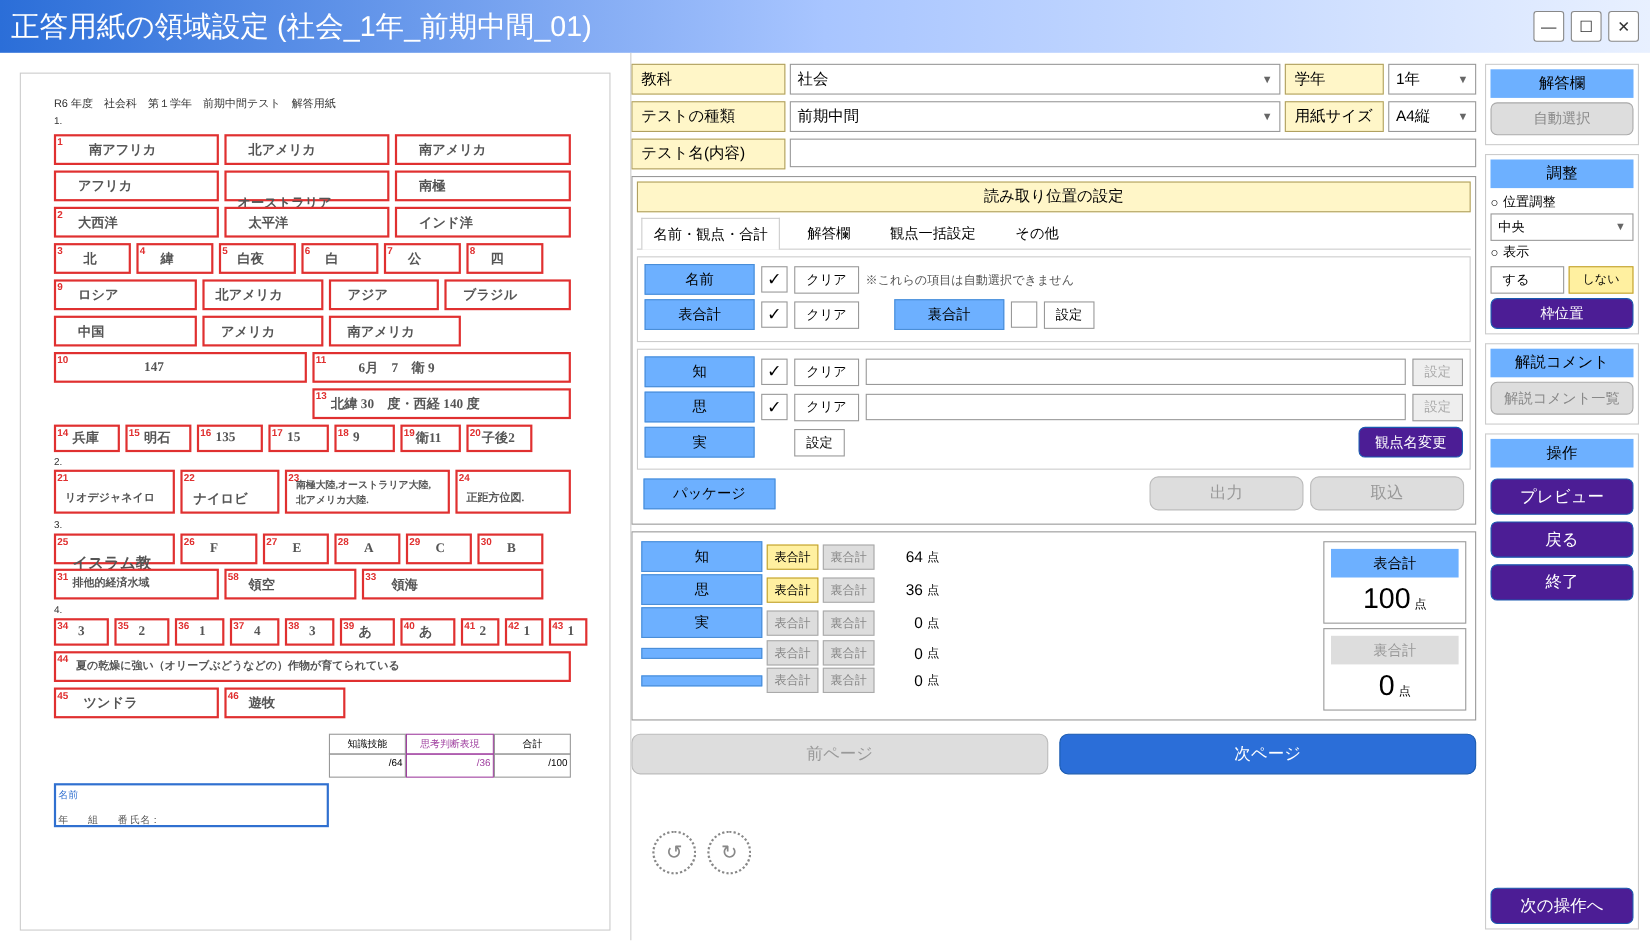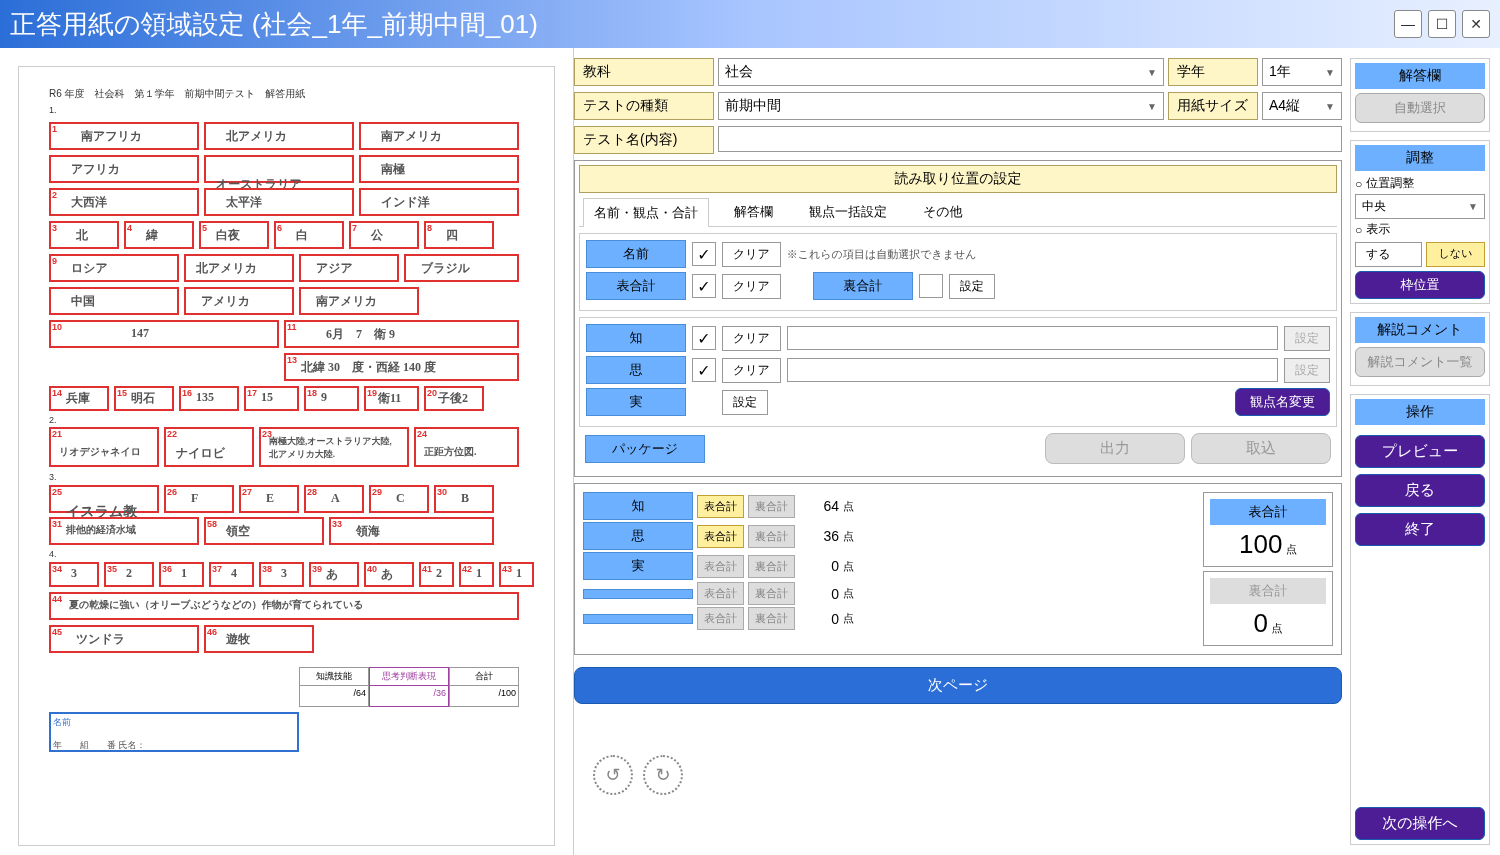--- a/index.html
+++ b/index.html
@@ -469,20 +469,21 @@
             <span class="total-val">100</span> <span class="pts-unit">点</span>
           </div>
           <div class="total-box">
             <div class="total-head" style="background:#ddd;color:#999">裏合計</div>
             <span class="total-val">0</span> <span class="pts-unit">点</span>
           </div>
         </div>
       </div>
 
       <div class="nav-btns">
+        <div class="nav-btn disabled">前ページ</div>
         <div class="nav-btn active">次ページ</div>
       </div>
     </div>
 
     <div class="side-col">
       <div class="side-section">
         <div class="side-head">解答欄</div>
         <div class="side-btn">自動選択</div>
       </div>
       <div class="side-section">

